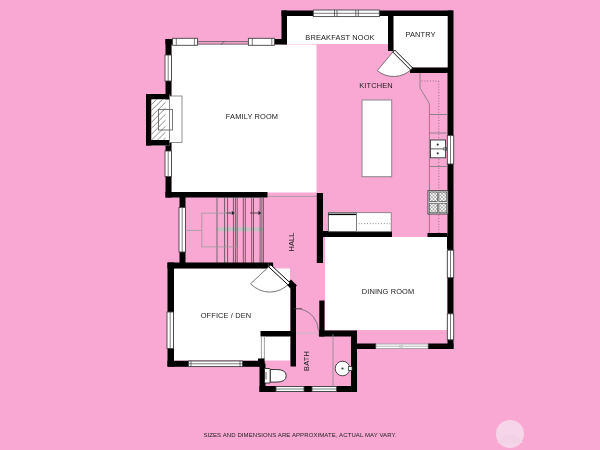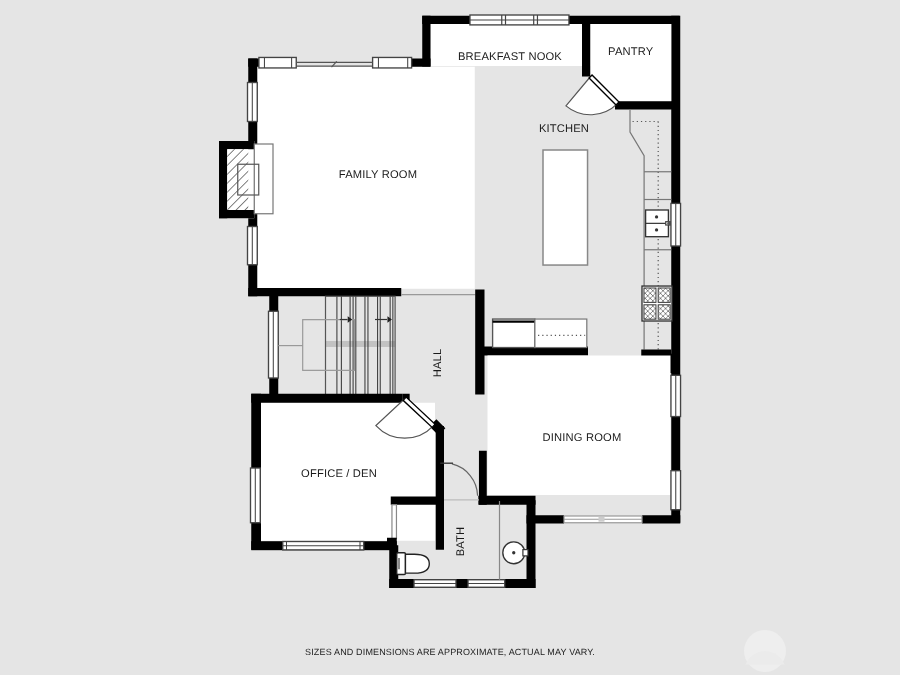--- a/index.html
+++ b/index.html
@@ -1,16 +1,16 @@
 <!DOCTYPE html>
 <html><head>
 <meta charset="utf-8">
 <style>
   html,body{margin:0;padding:0;background:#ffffff;}
-  .wrap{position:relative;width:600px;height:450px;background:#e5e5e5;overflow:hidden;}
+  .wrap{position:relative;width:600px;height:450px;background:#f9a8d4;overflow:hidden;}
   text{font-family:"Liberation Sans",sans-serif;fill:#1a1a1a;font-size:7.45px;letter-spacing:0.12px;}
 </style>
 </head>
 <body>
 <div class="wrap">
 <svg width="600" height="450" viewBox="0 0 600 450">
 <defs>
   <pattern id="hatch" patternUnits="userSpaceOnUse" width="4.2" height="4.2" patternTransform="rotate(45)">
     <rect width="4.2" height="4.2" fill="#ffffff"></rect>
     <line x1="0" y1="0" x2="0" y2="4.2" stroke="#444" stroke-width="0.9"></line>

